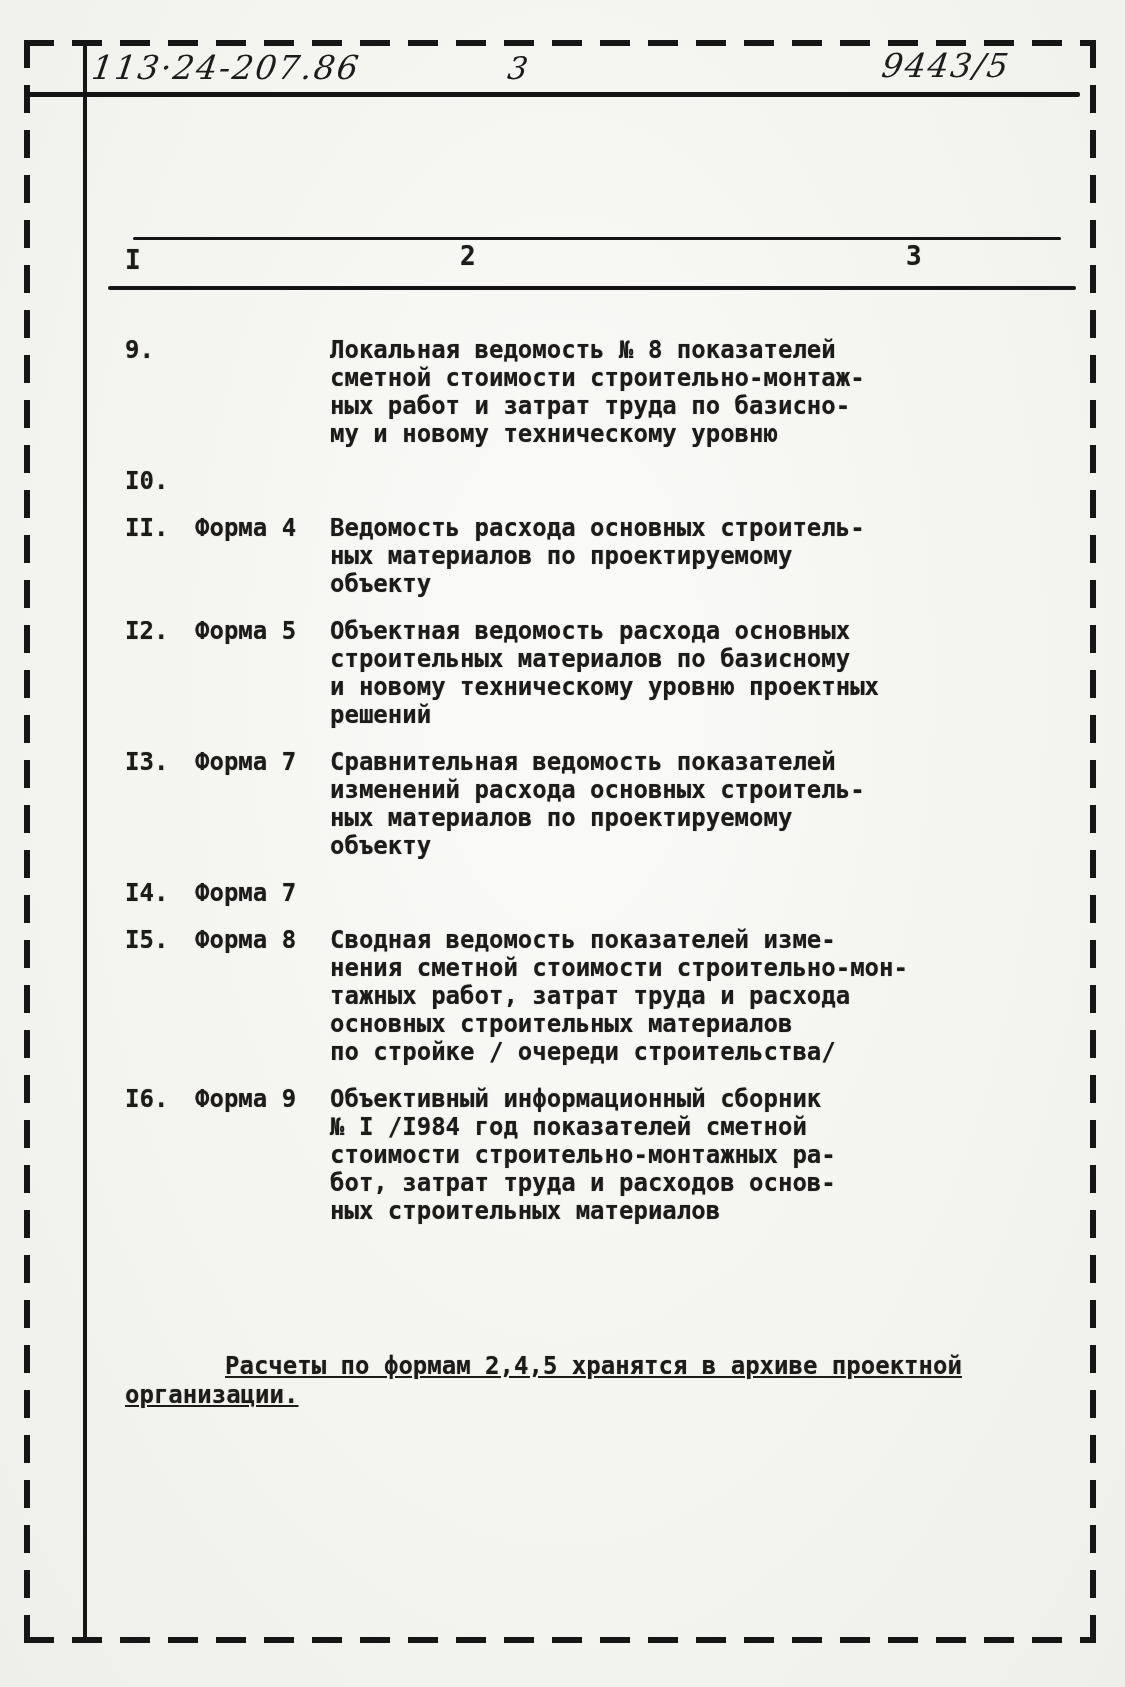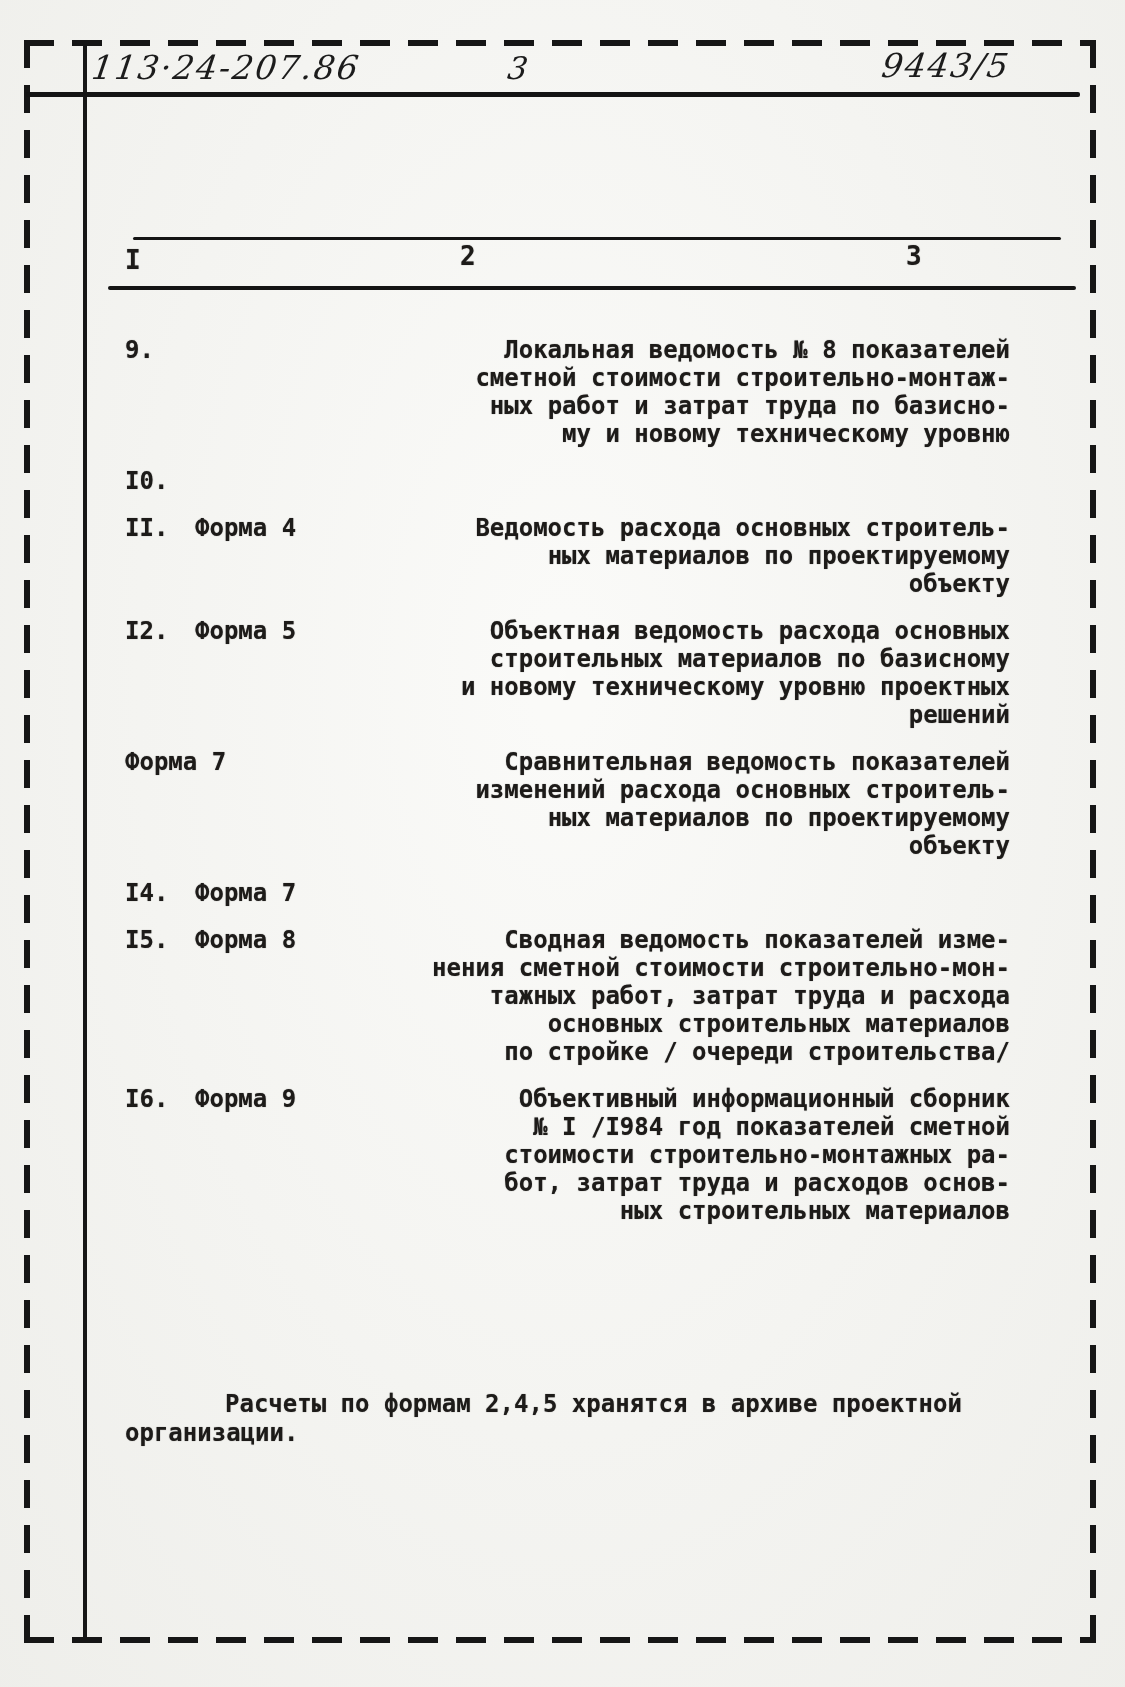--- a/index.html
+++ b/index.html
@@ -53,27 +53,28 @@
     font-size: 26px;
   }
   .items {
     position: absolute;
     left: 125px; top: 336px; width: 885px;
     font-size: 24px; line-height: 28px;
   }
   .row { display: flex; margin-bottom: 19px; }
   .c-num  { width: 70px;  flex: 0 0 auto; }
   .c-form { width: 135px; flex: 0 0 auto; }
-  .c-desc { flex: 1 1 auto; white-space: pre-line; text-align: right; }
+  .c-desc { flex: 1 1 auto; white-space: pre-line; }
   .footer-note {
     position: absolute;
-    left: 125px; top: 1390px; width: 850px;
+    left: 125px; top: 1352px; width: 850px;
     font-size: 24px; line-height: 29px;
     text-indent: 100px;
     white-space: pre-line;
+    text-decoration: underline;
   }
 </style>
 </head>
 <body>
 
 <div class="paper">
 
   <div class="dash-h" style="left:24px; top:40px;  width:1072px;"></div>
   <div class="dash-h" style="left:24px; top:1637px; width:1072px;"></div>
   <div class="dash-v" style="left:24px; top:40px;  height:1600px;"></div>
@@ -118,20 +119,21 @@
     <div class="row">
       <div class="c-num">I2.</div>
       <div class="c-form">Форма 5</div>
       <div class="c-desc">Объектная ведомость расхода основных
 строительных материалов по базисному
 и новому техническому уровню проектных
 решений</div>
     </div>
 
     <div class="row">
+      <div class="c-num">I3.</div>
       <div class="c-form">Форма 7</div>
       <div class="c-desc">Сравнительная ведомость показателей
 изменений расхода основных строитель-
 ных материалов по проектируемому
 объекту</div>
     </div>
 
     <div class="row">
       <div class="c-num">I4.</div>
       <div class="c-form">Форма 7</div>

